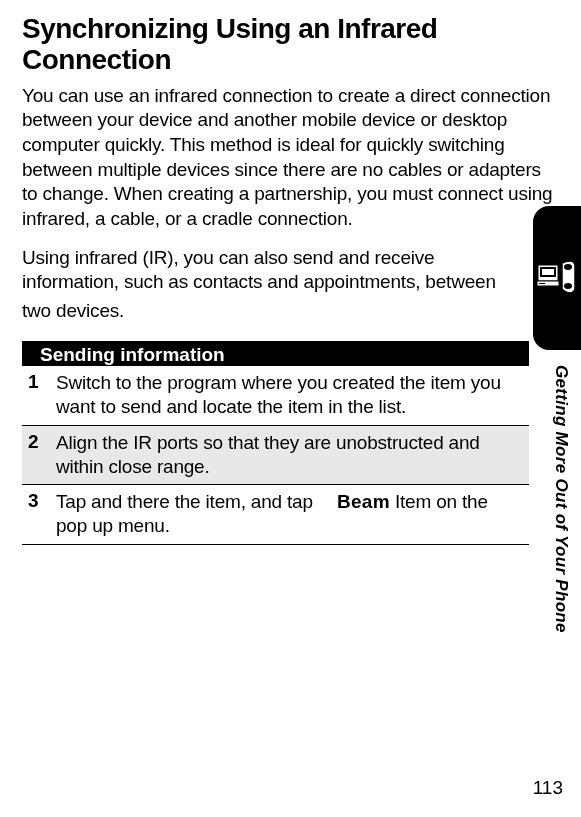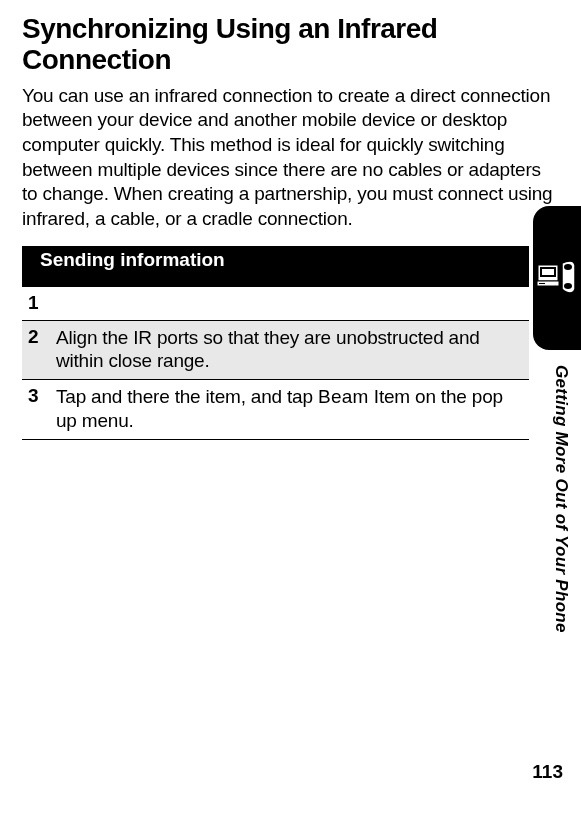--- a/index.html
+++ b/index.html
@@ -50,21 +50,21 @@
     }
     .instruction-block {
       width: 507px;
       margin-top: 6px;
     }
     .instruction-header {
       background: #000;
       color: #fff;
       font-size: 19px;
       font-weight: bold;
-      padding: 3px 8px 16px 18px;
+      padding: 3px 8px 0 18px;
     }
     .instruction-row {
       display: flex;
       border-bottom: 1px solid #000;
       padding: 5px 6px 6px 6px;
     }
     .instruction-row.alt {
       background: #e8e8e8;
     }
     .instruction-num {
@@ -72,23 +72,24 @@
       font-weight: bold;
       width: 28px;
       flex-shrink: 0;
     }
     .instruction-text {
       font-size: 19px;
       line-height: 1.25;
       letter-spacing: -0.2px;
     }
     .bold-label {
-      font-weight: 400;
+      font-weight: 700;
       font-family: Arial, Helvetica, sans-serif;
       letter-spacing: 0.3px;
+      margin-left: 19px;
     }
     .thumb-tab {
       position: absolute;
       right: 0;
       top: 206px;
       width: 48px;
       height: 144px;
       background: #000;
       border-top-left-radius: 16px;
       border-bottom-left-radius: 16px;
@@ -107,40 +108,45 @@
       top: 365px;
       font-size: 17px;
       font-weight: bold;
       font-style: italic;
       writing-mode: vertical-rl;
       letter-spacing: 0.3px;
     }
     .page-num {
       position: absolute;
       right: 18px;
-      bottom: 34px;
+      bottom: 18px;
       font-size: 19px;
-      font-weight: bold;
+      font-weight: normal;
     }
   </style>
 </head>
 <body>
 
 <div class="content">
 
   <h1 class="heading">Synchronizing Using an Infrared Connection</h1>
 
   <p class="body-para wide">You can use an infrared connection to create a direct connection between your device and another mobile device or desktop computer quickly. This method is ideal for quickly switching between multiple devices since there are no cables or adapters to change. When creating a partnership, you must connect using infrared, a cable, or a cradle connection.</p>
 
+  <p class="body-para narrow">
+    <span>Using infrared (IR), you can also send and receive information, such as contacts and appointments, between </span><br>
+    <span class="spaced">two devices.</span>
+  </p>
 
   <div class="instruction-block">
     <div class="instruction-header">Sending information</div>
 
     <div class="instruction-row">
       <div class="instruction-num">1</div>
+      <div class="instruction-text">Switch to the program where you created the item you want to send and locate the item in the list.</div>
     </div>
 
     <div class="instruction-row alt">
       <div class="instruction-num">2</div>
       <div class="instruction-text">Align the IR ports so that they are unobstructed and within close range.</div>
     </div>
 
     <div class="instruction-row">
       <div class="instruction-num">3</div>
       <div class="instruction-text">

